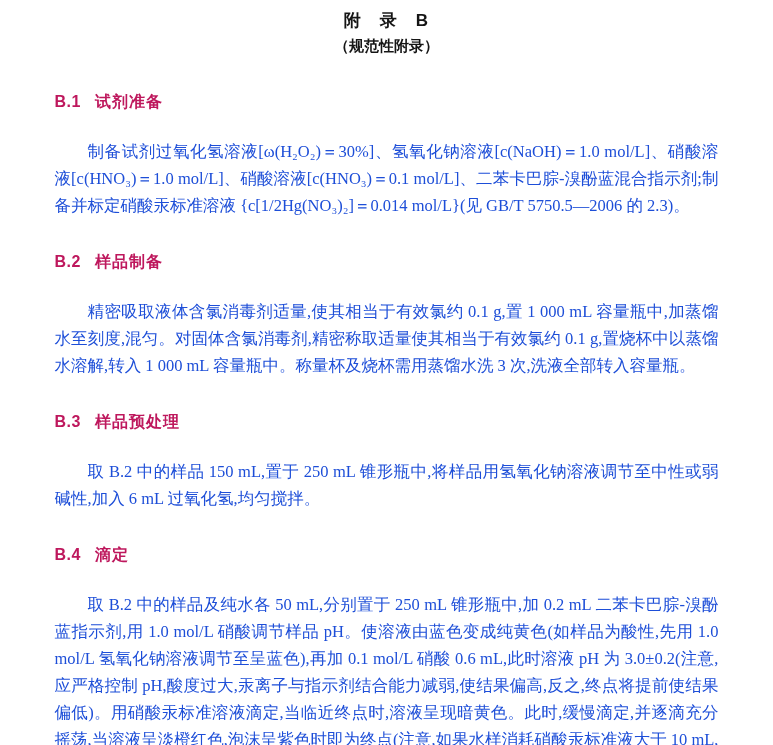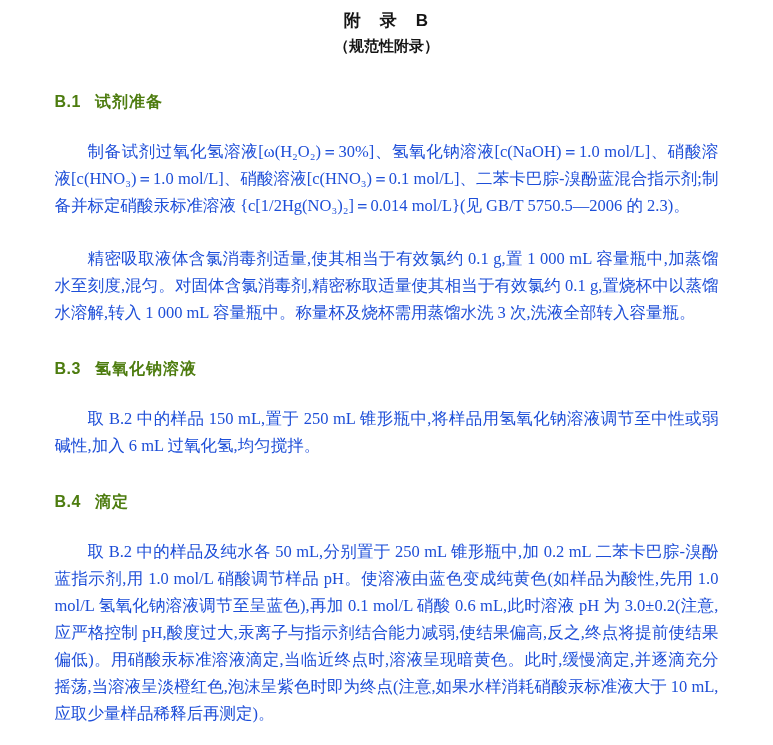--- a/index.html
+++ b/index.html
@@ -34,21 +34,21 @@
     font-size: 15px;
     line-height: 25px;
   }
   .section { margin: 0; }
   .sec-head {
     margin: 33px 0 0 0;
     font-family: "Liberation Sans", "DejaVu Sans", sans-serif;
     font-weight: bold;
     font-size: 16px;
     line-height: 20px;
-    color: #4d7c0f;
+    color: #be185d;
   }
   .sec-head .sec-num { margin-right: 14px; letter-spacing: 0.5px; }
   .sec-head .sec-title { letter-spacing: 1px; }
   .body-para {
     margin: 26px 0 0 0;
     font-size: 16.5px;
     line-height: 27px;
     text-align: justify;
     text-justify: inter-ideograph;
     text-indent: 2em;
@@ -63,25 +63,26 @@
 
   <div class="doc-title">附　录　B</div>
   <div class="doc-subtitle">（规范性附录）</div>
 
   <div class="section">
     <h2 class="sec-head"><span class="sec-num">B.1</span><span class="sec-title">试剂准备</span></h2>
     <p class="body-para">制备试剂过氧化氢溶液[ω(H₂O₂)＝30%]、氢氧化钠溶液[c(NaOH)＝1.0 mol/L]、硝酸溶液[c(HNO₃)＝1.0 mol/L]、硝酸溶液[c(HNO₃)＝0.1 mol/L]、二苯卡巴腙-溴酚蓝混合指示剂;制备并标定硝酸汞标准溶液 {c[1/2Hg(NO₃)₂]＝0.014 mol/L}(见 GB/T 5750.5—2006 的 2.3)。</p>
   </div>
 
   <div class="section">
+    <h2 class="sec-head"><span class="sec-num">B.2</span><span class="sec-title">样品制备</span></h2>
     <p class="body-para">精密吸取液体含氯消毒剂适量,使其相当于有效氯约 0.1 g,置 1 000 mL 容量瓶中,加蒸馏水至刻度,混匀。对固体含氯消毒剂,精密称取适量使其相当于有效氯约 0.1 g,置烧杯中以蒸馏水溶解,转入 1 000 mL 容量瓶中。称量杯及烧杯需用蒸馏水洗 3 次,洗液全部转入容量瓶。</p>
   </div>
 
   <div class="section">
-    <h2 class="sec-head"><span class="sec-num">B.3</span><span class="sec-title">氢氧化钠溶液</span></h2>
+    <h2 class="sec-head"><span class="sec-num">B.3</span><span class="sec-title">样品预处理</span></h2>
     <p class="body-para">取 B.2 中的样品 150 mL,置于 250 mL 锥形瓶中,将样品用氢氧化钠溶液调节至中性或弱碱性,加入 6 mL 过氧化氢,均匀搅拌。</p>
   </div>
 
   <div class="section">
     <h2 class="sec-head"><span class="sec-num">B.4</span><span class="sec-title">滴定</span></h2>
     <p class="body-para">取 B.2 中的样品及纯水各 50 mL,分别置于 250 mL 锥形瓶中,加 0.2 mL 二苯卡巴腙-溴酚蓝指示剂,用 1.0 mol/L 硝酸调节样品 pH。使溶液由蓝色变成纯黄色(如样品为酸性,先用 1.0 mol/L 氢氧化钠溶液调节至呈蓝色),再加 0.1 mol/L 硝酸 0.6 mL,此时溶液 pH 为 3.0±0.2(注意,应严格控制 pH,酸度过大,汞离子与指示剂结合能力减弱,使结果偏高,反之,终点将提前使结果偏低)。用硝酸汞标准溶液滴定,当临近终点时,溶液呈现暗黄色。此时,缓慢滴定,并逐滴充分摇荡,当溶液呈淡橙红色,泡沫呈紫色时即为终点(注意,如果水样消耗硝酸汞标准液大于 10 mL,应取少量样品稀释后再测定)。</p>
   </div>
 
 </div>
 

